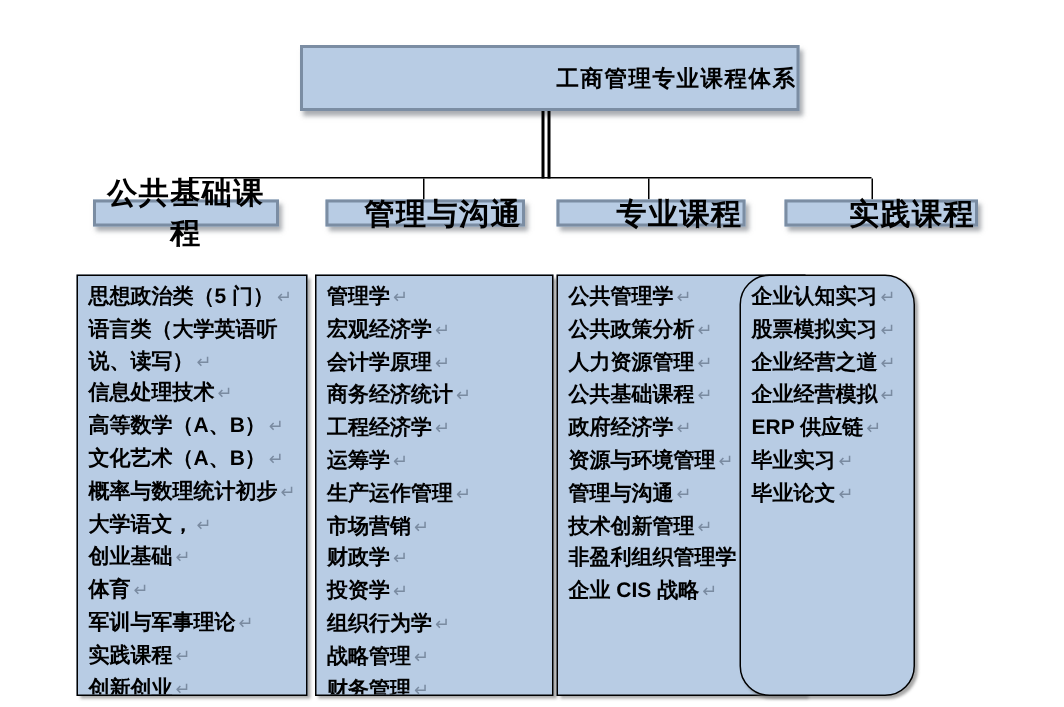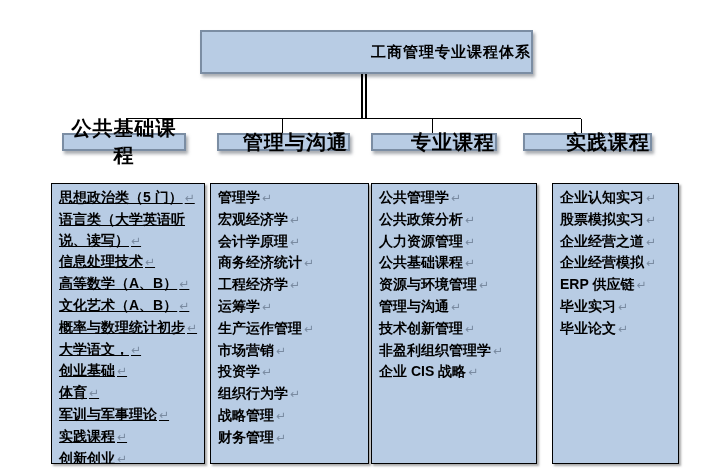--- a/index.html
+++ b/index.html
@@ -20,24 +20,24 @@
   .l2-2{left:217px;width:133px;}
   .l2-3{left:371px;width:126px;}
   .l2-4{left:523px;width:129px;}
   
   .detail-box{
     position:absolute;top:183px;height:281px;background:#b8cce4;
     border:1.5px solid #000;box-sizing:border-box;
     box-shadow:2px 2px 2px rgba(110,110,110,0.6);
     padding:3px 3px 0 7px;overflow:hidden;
   }
-  .d1{left:51px;width:154px;text-decoration:underline;}
+  .d1{left:51px;width:154px;}
   .d2{left:210px;width:159px;}
   .d3{left:371px;width:166px;}
-  .d4{left:552px;width:127px;}
+  .d4{left:493px;width:117px;border-radius:20px;}
   .course-line{
     font-size:14px;line-height:20.8px;font-weight:bold;color:#000;
     white-space:normal;word-break:break-all;
   }
   .return-mark{
     color:#7a8ba1;font-weight:normal;font-size:12px;margin-left:2px;
   }
   
   .conn{position:absolute;}
   .double-vline{
@@ -96,30 +96,32 @@
     </div>
   <div class="detail-box d2">
       <div class="course-line"><span>管理学</span><span class="return-mark">↵</span></div>
       <div class="course-line"><span>宏观经济学</span><span class="return-mark">↵</span></div>
       <div class="course-line"><span>会计学原理</span><span class="return-mark">↵</span></div>
       <div class="course-line"><span>商务经济统计</span><span class="return-mark">↵</span></div>
       <div class="course-line"><span>工程经济学</span><span class="return-mark">↵</span></div>
       <div class="course-line"><span>运筹学</span><span class="return-mark">↵</span></div>
       <div class="course-line"><span>生产运作管理</span><span class="return-mark">↵</span></div>
       <div class="course-line"><span>市场营销</span><span class="return-mark">↵</span></div>
+      <div class="course-line"><span>财政学</span><span class="return-mark">↵</span></div>
       <div class="course-line"><span>投资学</span><span class="return-mark">↵</span></div>
       <div class="course-line"><span>组织行为学</span><span class="return-mark">↵</span></div>
       <div class="course-line"><span>战略管理</span><span class="return-mark">↵</span></div>
       <div class="course-line"><span>财务管理</span><span class="return-mark">↵</span></div>
     </div>
   <div class="detail-box d3">
       <div class="course-line"><span>公共管理学</span><span class="return-mark">↵</span></div>
       <div class="course-line"><span>公共政策分析</span><span class="return-mark">↵</span></div>
       <div class="course-line"><span>人力资源管理</span><span class="return-mark">↵</span></div>
       <div class="course-line"><span>公共基础课程</span><span class="return-mark">↵</span></div>
+      <div class="course-line"><span>政府经济学</span><span class="return-mark">↵</span></div>
       <div class="course-line"><span>资源与环境管理</span><span class="return-mark">↵</span></div>
       <div class="course-line"><span>管理与沟通</span><span class="return-mark">↵</span></div>
       <div class="course-line"><span>技术创新管理</span><span class="return-mark">↵</span></div>
       <div class="course-line"><span>非盈利组织管理学</span><span class="return-mark">↵</span></div>
       <div class="course-line"><span>企业 CIS 战略</span><span class="return-mark">↵</span></div>
     </div>
   <div class="detail-box d4">
       <div class="course-line"><span>企业认知实习</span><span class="return-mark">↵</span></div>
       <div class="course-line"><span>股票模拟实习</span><span class="return-mark">↵</span></div>
       <div class="course-line"><span>企业经营之道</span><span class="return-mark">↵</span></div>

